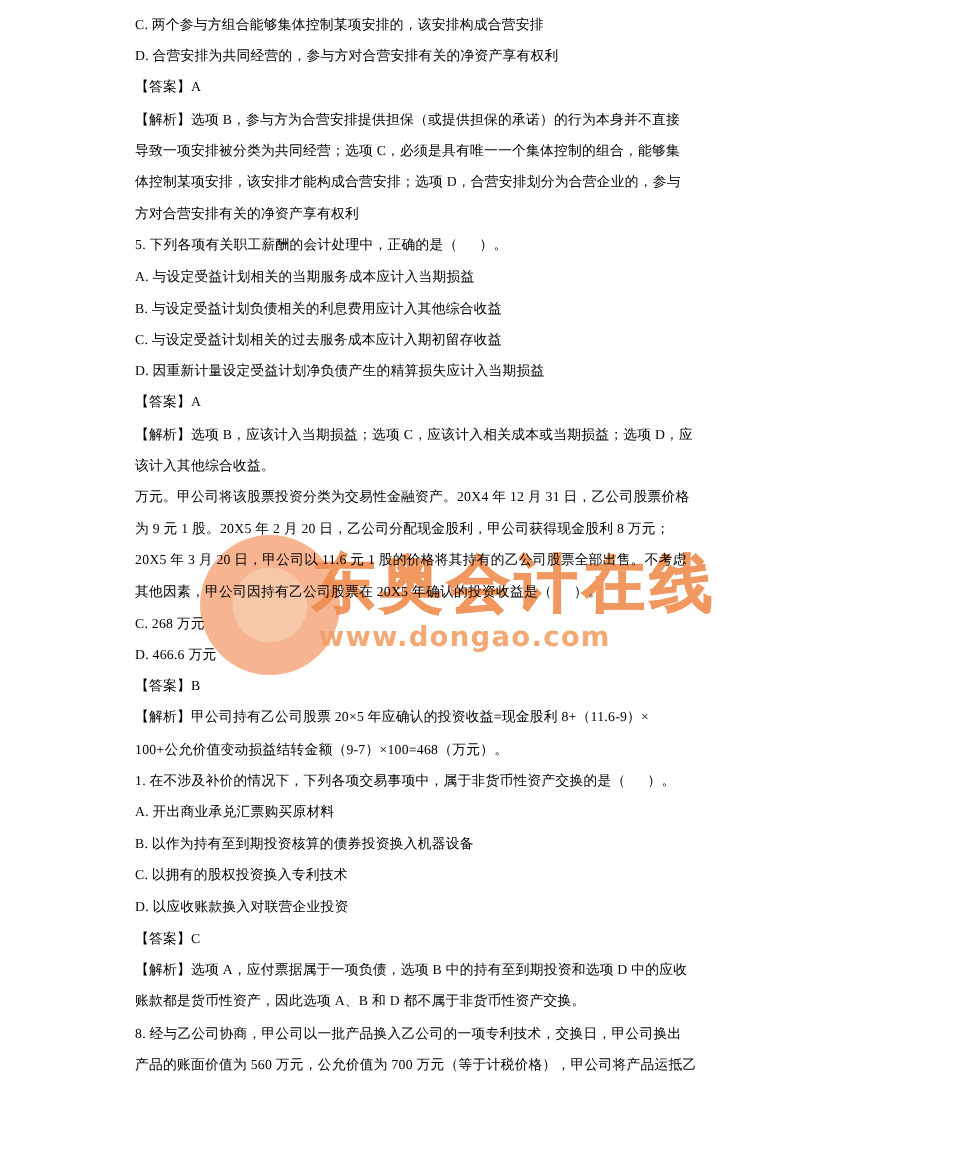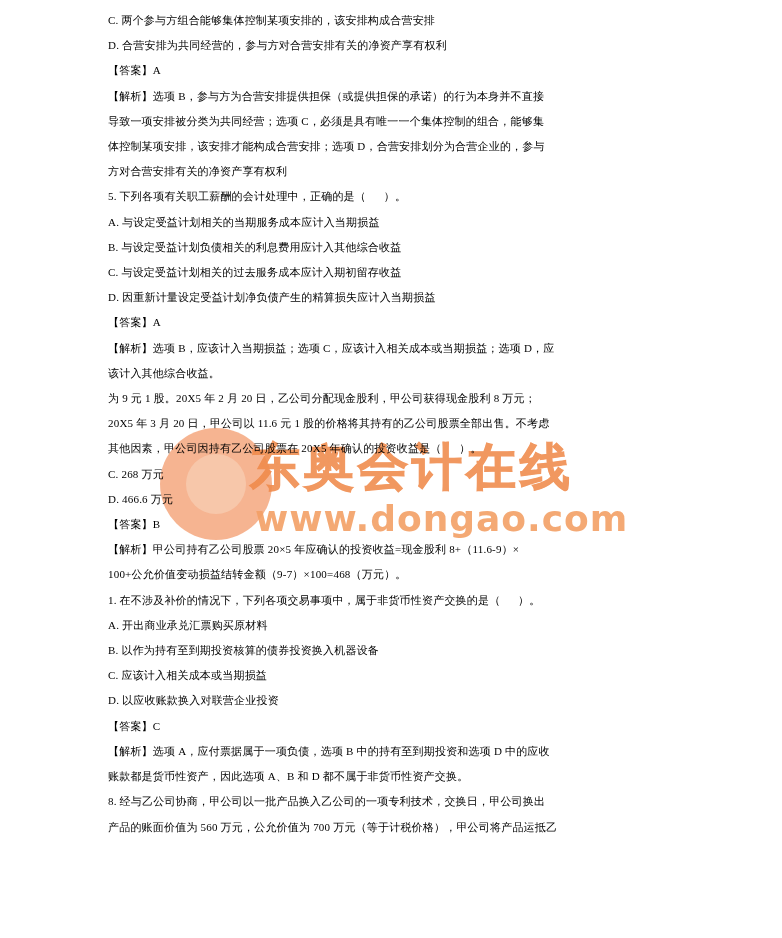--- a/index.html
+++ b/index.html
@@ -73,21 +73,21 @@
     opacity: 0.88;
     white-space: nowrap;
     -webkit-text-stroke: 1px #f08a4b;
   }
   .wm-url {
     position: absolute;
     left: 95px;
     top: 78px;
     font-family: "DejaVu Sans", sans-serif;
     font-weight: bold;
-    font-size: 36px;
+    font-size: 22px;
     letter-spacing: 1px;
     color: #f3a066;
     opacity: 0.9;
     white-space: nowrap;
   }
 </style>
 </head>
 <body>
 
 <div class="page">
@@ -107,32 +107,33 @@
   <div class="line">体控制某项安排，该安排才能构成合营安排；选项 D，合营安排划分为合营企业的，参与</div>
   <div class="line">方对合营安排有关的净资产享有权利</div>
   <div class="line">5. 下列各项有关职工薪酬的会计处理中，正确的是（      ）。</div>
   <div class="line">A. 与设定受益计划相关的当期服务成本应计入当期损益</div>
   <div class="line">B. 与设定受益计划负债相关的利息费用应计入其他综合收益</div>
   <div class="line">C. 与设定受益计划相关的过去服务成本应计入期初留存收益</div>
   <div class="line">D. 因重新计量设定受益计划净负债产生的精算损失应计入当期损益</div>
   <div class="line">【答案】A</div>
   <div class="line">【解析】选项 B，应该计入当期损益；选项 C，应该计入相关成本或当期损益；选项 D，应</div>
   <div class="line">该计入其他综合收益。</div>
+  <div class="line">万元。甲公司将该股票投资分类为交易性金融资产。20X4 年 12 月 31 日，乙公司股票价格</div>
   <div class="line">为 9 元 1 股。20X5 年 2 月 20 日，乙公司分配现金股利，甲公司获得现金股利 8 万元；</div>
   <div class="line">20X5 年 3 月 20 日，甲公司以 11.6 元 1 股的价格将其持有的乙公司股票全部出售。不考虑</div>
   <div class="line">其他因素，甲公司因持有乙公司股票在 20X5 年确认的投资收益是（      ）。</div>
   <div class="line">C. 268 万元</div>
   <div class="line">D. 466.6 万元</div>
   <div class="line">【答案】B</div>
   <div class="line">【解析】甲公司持有乙公司股票 20×5 年应确认的投资收益=现金股利 8+（11.6-9）×</div>
   <div class="line">100+公允价值变动损益结转金额（9-7）×100=468（万元）。</div>
   <div class="line">1. 在不涉及补价的情况下，下列各项交易事项中，属于非货币性资产交换的是（      ）。</div>
   <div class="line">A. 开出商业承兑汇票购买原材料</div>
   <div class="line">B. 以作为持有至到期投资核算的债券投资换入机器设备</div>
-  <div class="line">C. 应该计入相关成本或当期损益</div>
+  <div class="line">C. 以拥有的股权投资换入专利技术</div>
   <div class="line">D. 以应收账款换入对联营企业投资</div>
   <div class="line">【答案】C</div>
   <div class="line">【解析】选项 A，应付票据属于一项负债，选项 B 中的持有至到期投资和选项 D 中的应收</div>
   <div class="line">账款都是货币性资产，因此选项 A、B 和 D 都不属于非货币性资产交换。</div>
   <div class="line">8. 经与乙公司协商，甲公司以一批产品换入乙公司的一项专利技术，交换日，甲公司换出</div>
   <div class="line">产品的账面价值为 560 万元，公允价值为 700 万元（等于计税价格），甲公司将产品运抵乙</div>
 
   <div class="line"></div>
 
 </div>

